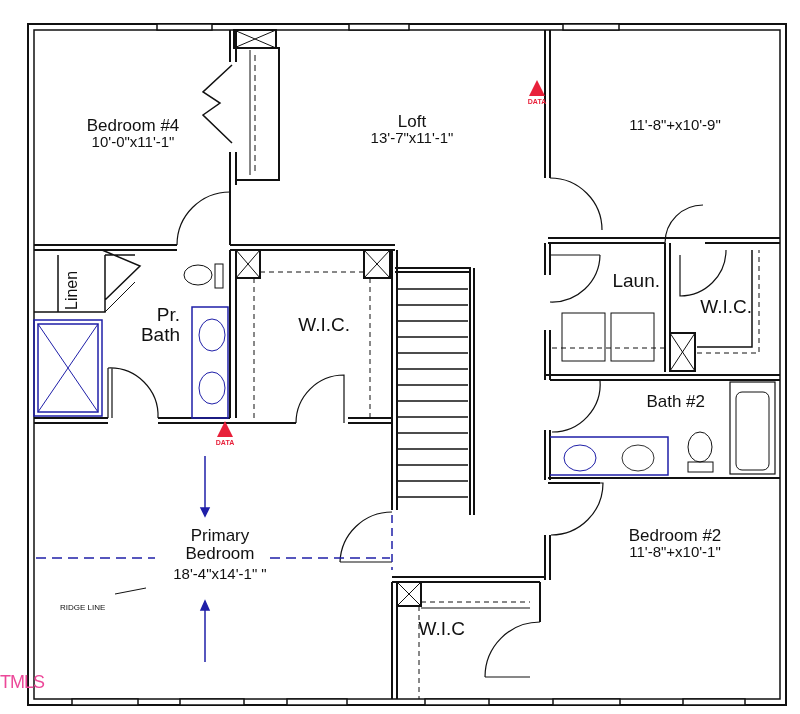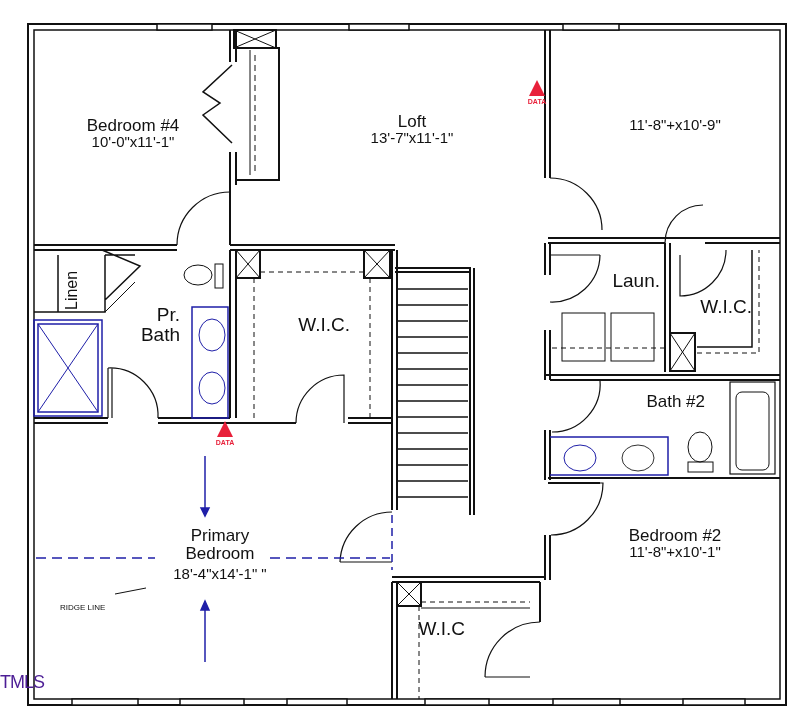--- a/index.html
+++ b/index.html
@@ -4,21 +4,21 @@
   <style>
     html, body { margin: 0; padding: 0; background: #ffffff; }
     body { width: 800px; height: 714px; position: relative; overflow: hidden; font-family: "Liberation Sans", sans-serif; }
     #plan { position: absolute; left: 0; top: 0; }
     .lbl { position: absolute; color: #111; text-align: center; white-space: nowrap; line-height: 1; }
     .room-name { font-size: 17px; }
     .room-dim { font-size: 15px; }
     .small-name { font-size: 19px; text-align: right; }
     .data-mark { position: absolute; color: #e8203a; font-size: 7px; font-weight: bold; text-align: center; }
     .ridge { position: absolute; font-size: 8px; color: #111; margin-top: 14px; }
-    .watermark { position: absolute; font-size: 18px; color: #4c1d95; letter-spacing: -1px; text-align: center; }
+    .watermark { position: absolute; font-size: 18px; color: #ec4899; letter-spacing: -1px; text-align: center; }
   </style>
 </head>
 <body>
 
 <svg id="plan" width="800" height="714" viewBox="0 0 800 714" xmlns="http://www.w3.org/2000/svg">
   <g fill="none" stroke="#111" stroke-width="2">
 
     <g>
       <path d="M28,24 H786 V705 H28 Z"></path>
       <path d="M34,30 H780 V699 H34 Z" stroke-width="1.5"></path>

